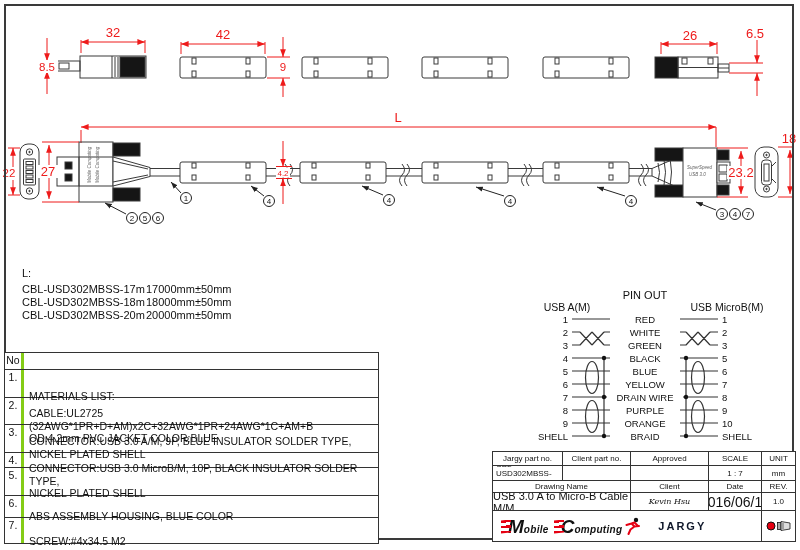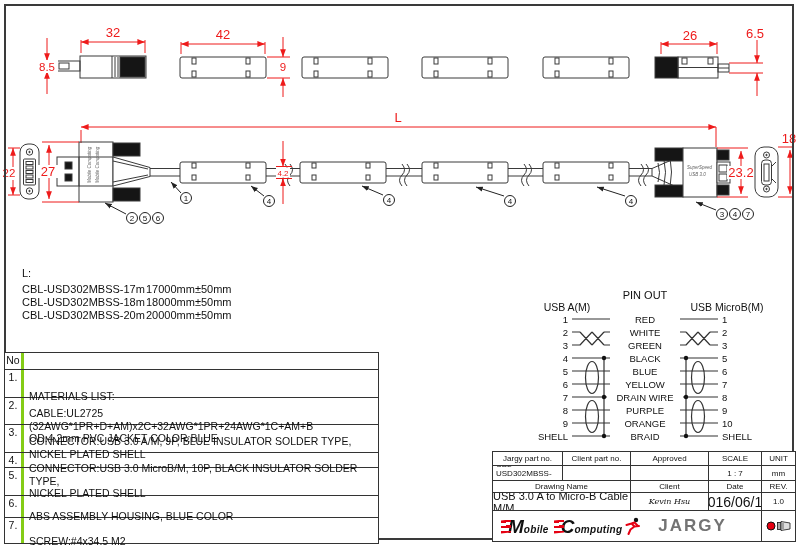--- a/index.html
+++ b/index.html
@@ -30,21 +30,21 @@
   .sp2{grid-column:span 2}.sp4{grid-column:span 4}
   .val7{font-size:7px;justify-content:flex-start !important;padding-left:3px;}
   .val9{font-size:9px}.val10{font-size:9.5px}
   .sig{font-family:"DejaVu Serif",serif;font-style:italic;font-size:11px;}
   
   .logo-cell{justify-content:flex-start !important;padding-left:8px;}
   .mc{display:flex;align-items:baseline;font-style:italic;font-weight:bold;color:#111;}
   .mc .big{font-size:19px;line-height:19px;}
   .mc .small{font-size:10px;letter-spacing:.3px;}
   .speed{display:inline-block;width:10px;height:13px;margin-right:-3px;align-self:center;background:repeating-linear-gradient(to bottom,#e60012 0 2.5px,rgba(0,0,0,0) 2.5px 5.5px);transform:skewY(-6deg);}
-  .jargy{font-weight:800;font-size:17px;color:#737373;letter-spacing:2px;margin-left:16px;font-style:normal;}
+  .jargy{font-weight:800;font-size:11px;color:#0f172a;letter-spacing:2px;margin-left:16px;font-style:normal;}
 </style>
 </head>
 <body>
 
 <div id="stage">
   <div class="sheet-border"></div>
 
   <svg width="800" height="550" viewBox="0 0 800 550">
     <defs>
       <marker id="mR" viewBox="0 0 10 10" refX="8.5" refY="5" markerWidth="9" markerHeight="9" orient="auto-start-reverse">

